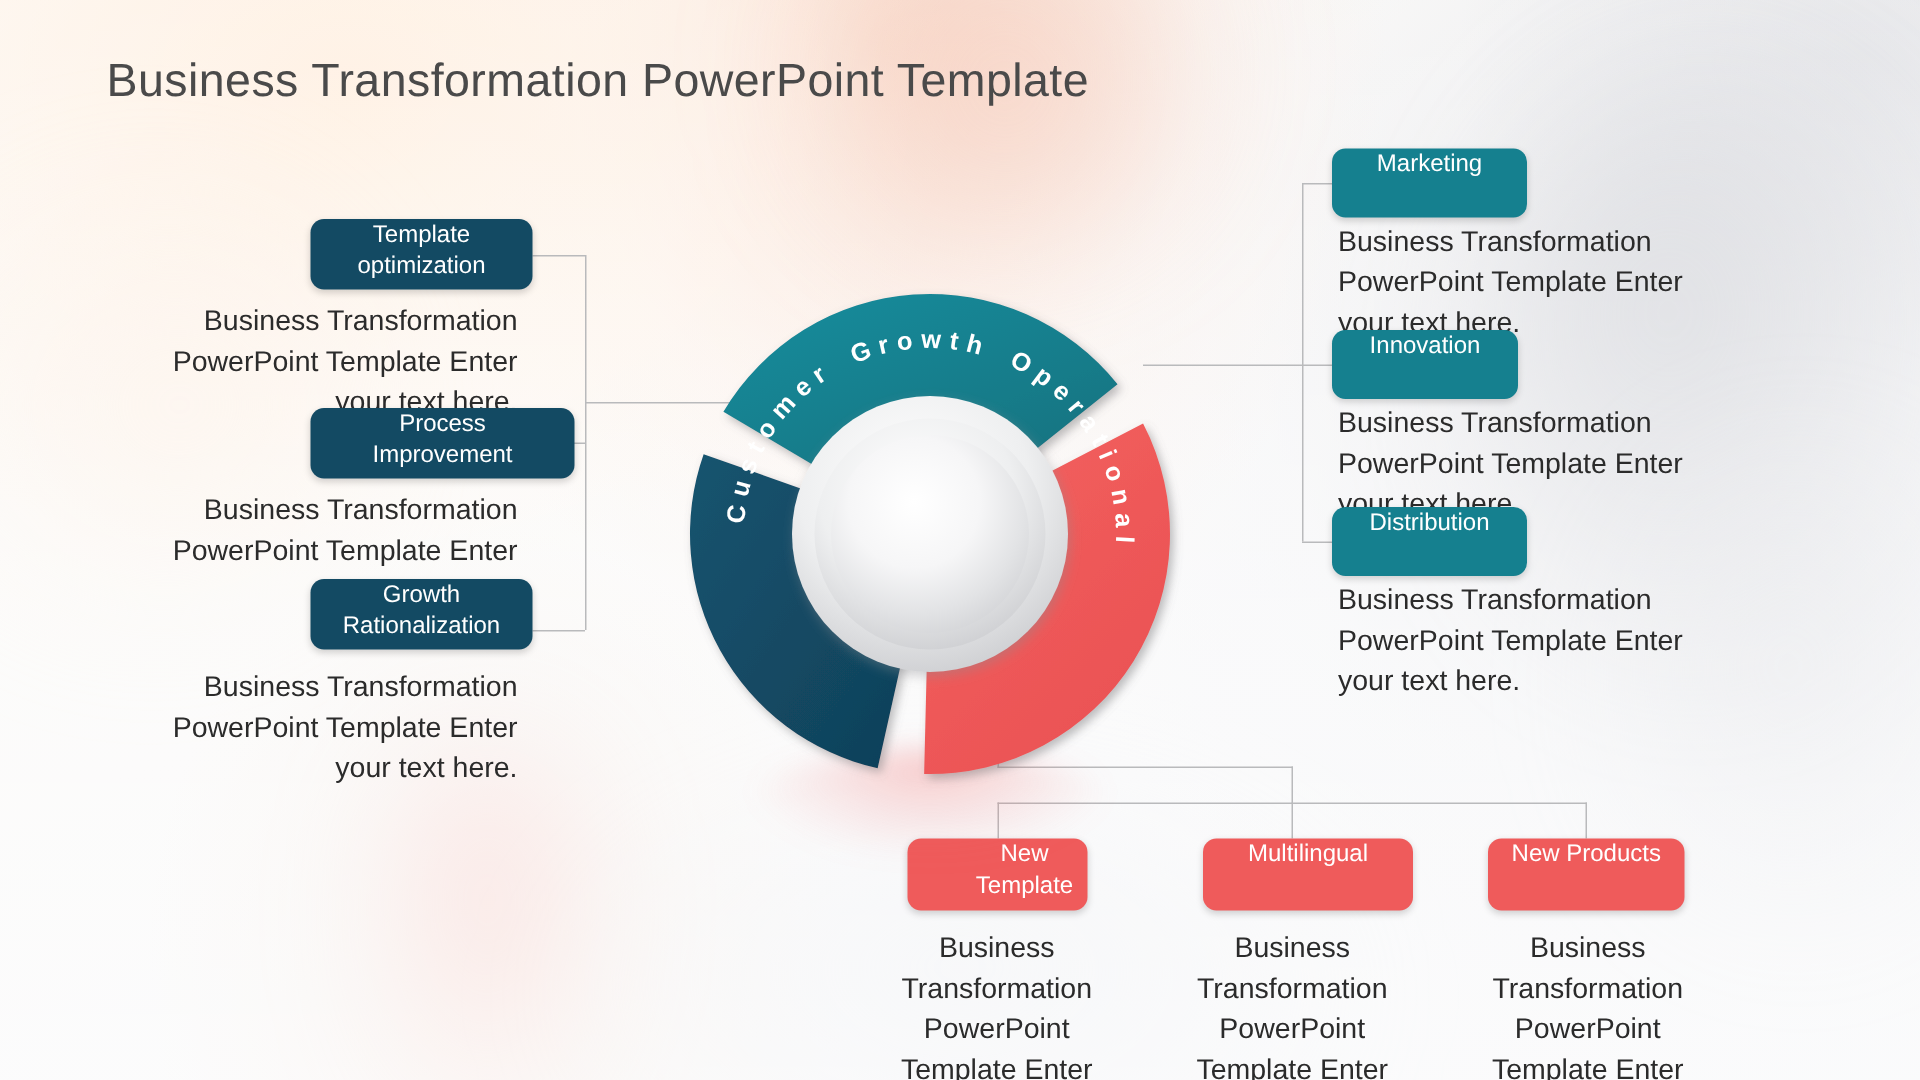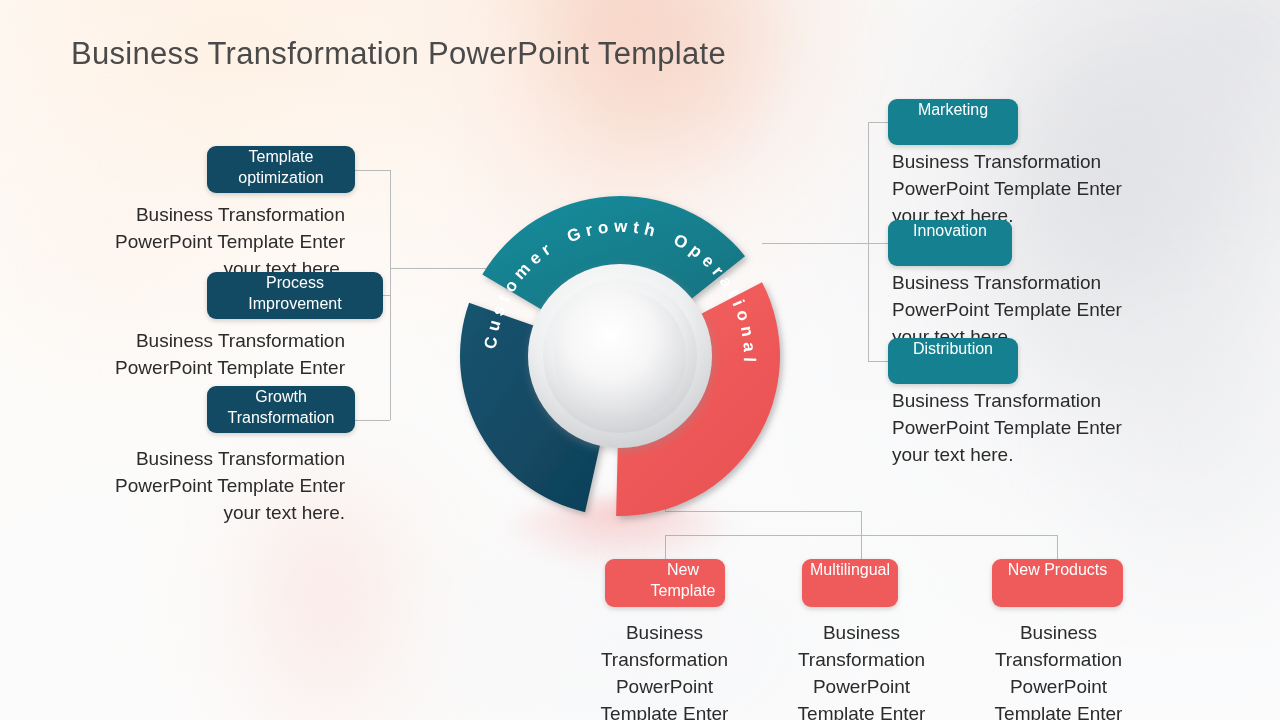--- a/index.html
+++ b/index.html
@@ -187,21 +187,21 @@
     <span>
       <span>Process</span><br>
       <span>Improvement</span>
     </span>
   </div>
   <div class="body-text right-align" style="left:100px; top:328px; width:245px;">Business Transformation PowerPoint Template Enter your text here.</div>
 
   <div class="pill navy" style="left:207px; top:386px; width:148px; height:47px;">
     <span>
       <span>Growth</span><br>
-      <span>Transformation</span>
+      <span>Rationalization</span>
     </span>
   </div>
   <div class="body-text right-align" style="left:100px; top:446px; width:245px;">Business Transformation PowerPoint Template Enter your text here.</div>
 
   <div class="conn v" style="left:868px; top:122px; height:239px;"></div>
   <div class="conn h" style="left:868px; top:122px; width:22px;"></div>
   <div class="conn h" style="left:868px; top:243px; width:22px;"></div>
   <div class="conn h" style="left:868px; top:361px; width:22px;"></div>
   <div class="conn h" style="left:762px; top:243px; width:106px;"></div>
 
@@ -229,21 +229,21 @@
   <div class="conn v" style="left:1057px; top:535px; height:24px;"></div>
 
   <div class="pill coral" style="left:605px; top:559px; width:120px; height:48px;padding-left:44px;">
     <span>
       <span>New</span><br>
       <span>Template</span>
     </span>
   </div>
   <div class="body-text center-align" style="left:588px; top:620px; width:153px;">Business Transformation PowerPoint Template Enter your text here.</div>
 
-  <div class="pill coral" style="left:802px; top:559px; width:96px; height:48px;">
+  <div class="pill coral" style="left:802px; top:559px; width:140px; height:48px;">
     <span>Multilingual</span>
   </div>
   <div class="body-text center-align" style="left:785px; top:620px; width:153px;">Business Transformation PowerPoint Template Enter your text here.</div>
 
   <div class="pill coral" style="left:992px; top:559px; width:131px; height:48px;">
     <span>New Products</span>
   </div>
   <div class="body-text center-align" style="left:982px; top:620px; width:153px;">Business Transformation PowerPoint Template Enter your text here.</div>
 
   <div id="donut-reflection"></div>

